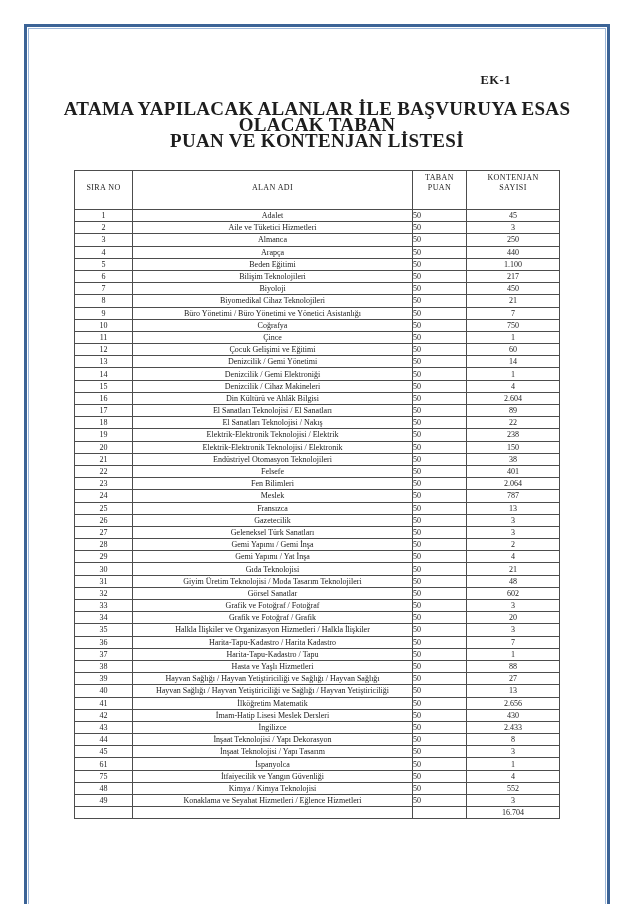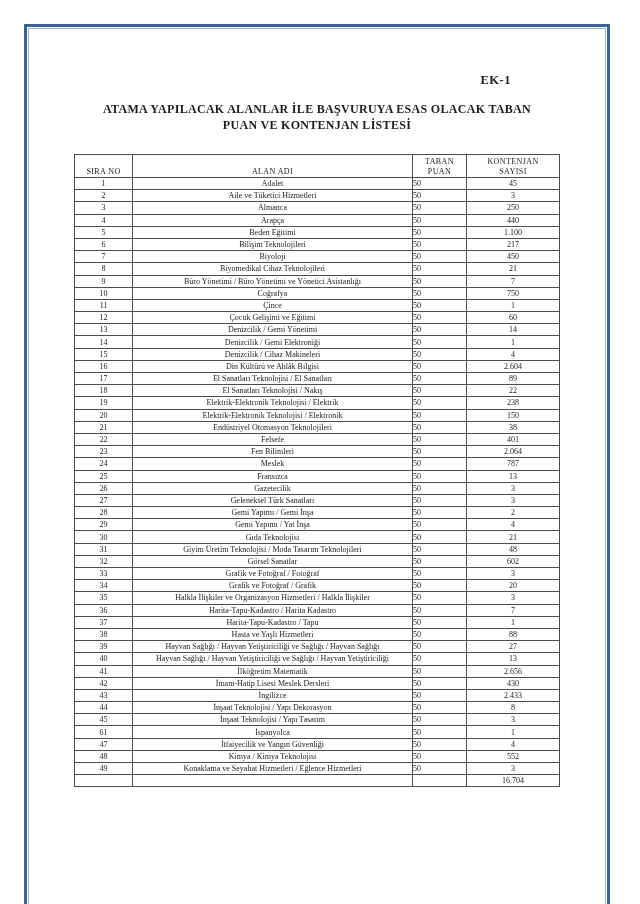--- a/index.html
+++ b/index.html
@@ -33,21 +33,21 @@
     padding-right:96px;
     font-weight:bold;
     font-size:12.5px;
     letter-spacing:0.5px;
     height:16px;
   }
   .doc-title{
     margin:12px 30px 0 30px;
     text-align:center;
     font-weight:bold;
-    font-size:12px;
+    font-size:19px;
     line-height:16px;
     letter-spacing:0.3px;
   }
   table.main{
     width:485px;
     margin:21px auto 0 auto;
     border-collapse:collapse;
     table-layout:fixed;
   }
   table.main th, table.main td{
@@ -59,21 +59,21 @@
     padding:0;
   }
   table.main th{
     height:22px;
     vertical-align:bottom;
     text-align:center;
     font-weight:normal;
     letter-spacing:0.4px;
     white-space:pre-line;
     line-height:10px;
-    padding-bottom:0;
+    padding-bottom:16px;
   }
   table.main td{
     height:11.2px;
     line-height:11px;
     vertical-align:middle;
   }
   td.c0{text-align:center;}
   td.c1{text-align:center;padding-left:5px;}
   td.c2{text-align:left;}
   td.c3{text-align:center;}
@@ -380,21 +380,21 @@
             <td class="c2">50</td>
             <td class="c3">3</td>
           </tr>
           <tr>
             <td class="c0">61</td>
             <td class="c1">İspanyolca</td>
             <td class="c2">50</td>
             <td class="c3">1</td>
           </tr>
           <tr>
-            <td class="c0">47</td>
+            <td class="c0">75</td>
             <td class="c1">İtfaiyecilik ve Yangın Güvenliği</td>
             <td class="c2">50</td>
             <td class="c3">4</td>
           </tr>
           <tr>
             <td class="c0">48</td>
             <td class="c1">Kimya / Kimya Teknolojisi</td>
             <td class="c2">50</td>
             <td class="c3">552</td>
           </tr>

